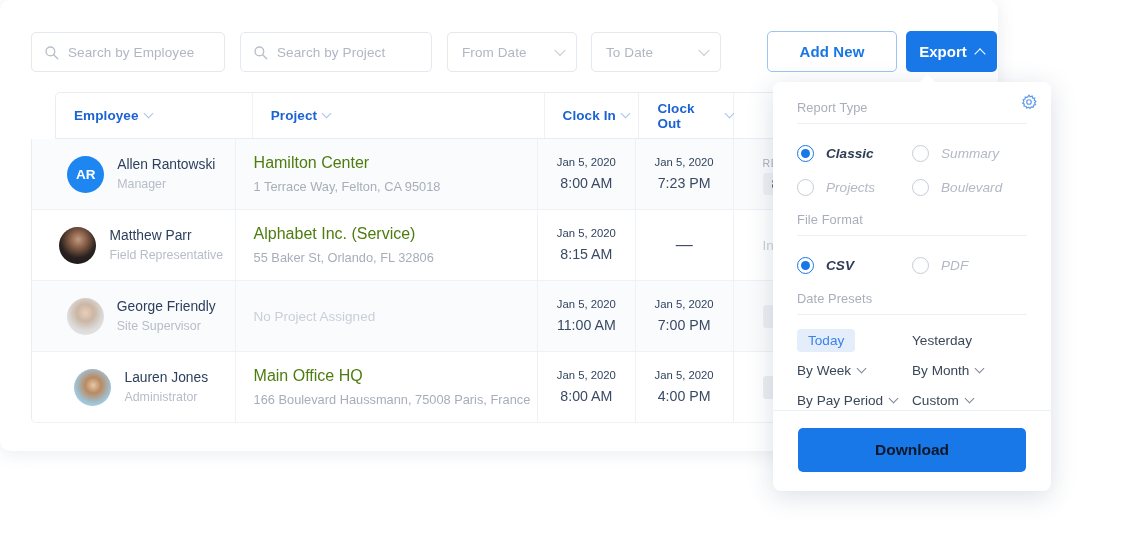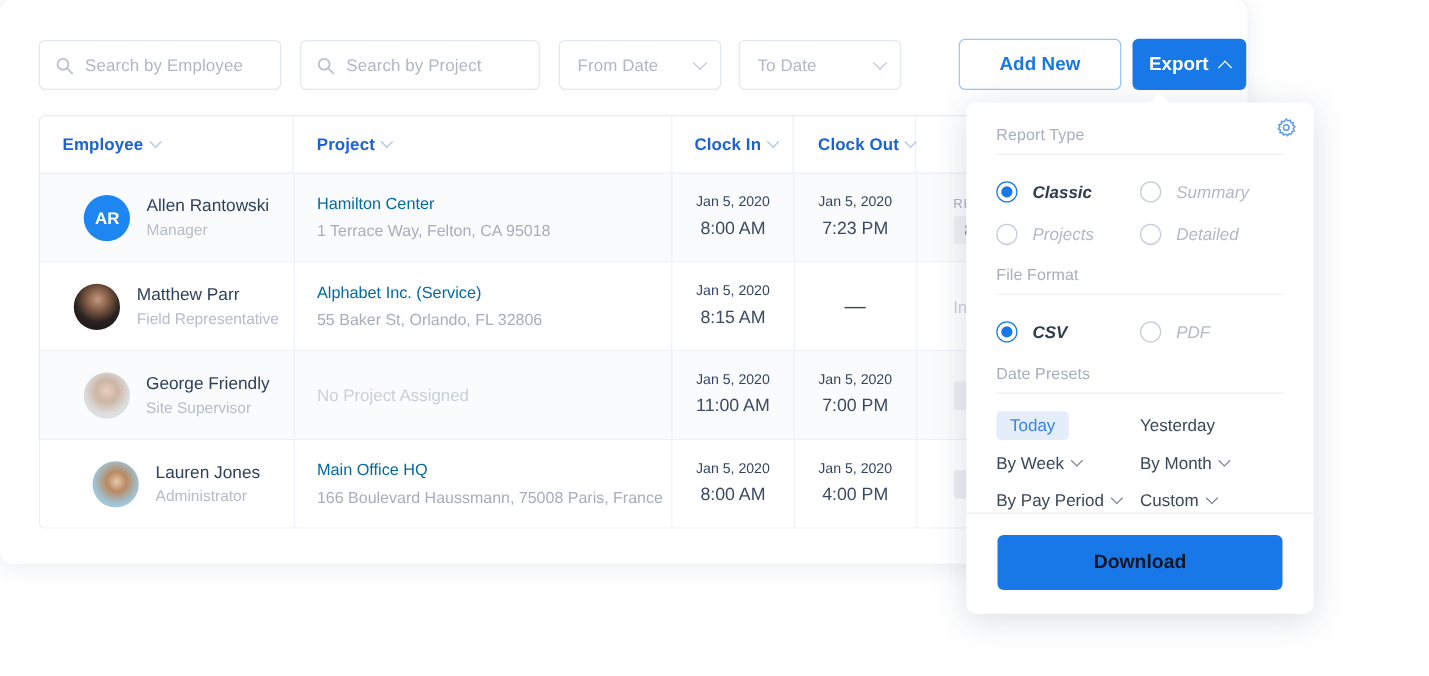--- a/index.html
+++ b/index.html
@@ -90,20 +90,21 @@
   }
 
   
   .table { position: absolute; left: 31px; top: 92px; width: 966px; }
 
   .thead {
     display: flex; height: 47px;
     border: 1px solid #e9edf3;
     border-radius: 5px 5px 0 0;
     background: #fff;
+    margin-left: 24px;
   }
   .th {
     display: flex; align-items: center; gap: 6px;
     font-size: 13.5px; font-weight: bold;
     color: #1b62d4;
     padding-left: 18px;
     border-right: 1px solid #eef1f6;
     letter-spacing: .1px;
   }
   .th:last-child { border-right: none; }
@@ -147,21 +148,21 @@
     font-size: 13.5px; font-weight: bold; color: #fff;
     background: #1e86f0;
   }
   .avatar.photo-1 { background: radial-gradient(circle at 52% 34%, #c09a7e 0%, #8a6049 26%, #2a2220 58%, #131112 100%); }
   .avatar.photo-2 { background: radial-gradient(circle at 50% 40%, #e8cfba 0%, #cbb6a4 30%, #dcdcdc 62%, #e9e9e9 100%); }
   .avatar.photo-3 { background: radial-gradient(circle at 52% 44%, #e7c8a9 0%, #b98a62 28%, #9fc4d8 64%, #bcd6e6 100%); }
   .emp-name { font-size: 13.8px; color: #2c3f5c; font-weight: 500; line-height: 1.45; }
   .emp-role { font-size: 12.4px; color: #b6bdc9; line-height: 1.5; }
 
   
-  .proj-name { font-size: 13px; color: #0369a1; font-weight: 500; line-height: 1.6; }
+  .proj-name { font-size: 16px; color: #4d7c0f; font-weight: 500; line-height: 1.6; }
   .proj-addr { font-size: 12.8px; color: #a7aeba; line-height: 1.7; }
   .proj-none { font-size: 13.5px; color: #c9cfd9; }
 
   
   .time-cell { align-items: center; padding-left: 0; justify-content: center; }
   .t-date { font-size: 11.3px; font-weight: normal; color: #32445f; line-height: 1.8; }
   .t-time { font-size: 14.2px; color: #3a4a63; line-height: 1.65; }
   .t-dash { font-size: 17px; color: #3a4a63; }
 
   
@@ -453,21 +454,21 @@
       <div class="radio-opt">
         <span class="rdo"></span>
         <span class="rdo-label">Summary</span>
       </div>
       <div class="radio-opt">
         <span class="rdo"></span>
         <span class="rdo-label">Projects</span>
       </div>
       <div class="radio-opt">
         <span class="rdo"></span>
-        <span class="rdo-label">Detailed</span>
+        <span class="rdo-label">Boulevard</span>
       </div>
     </div>
 
     <div class="sect-label" style="margin-top:8px">File Format</div>
     <div class="radio-grid">
       <div class="radio-opt sel">
         <span class="rdo on"></span>
         <span class="rdo-label">CSV</span>
       </div>
       <div class="radio-opt">

